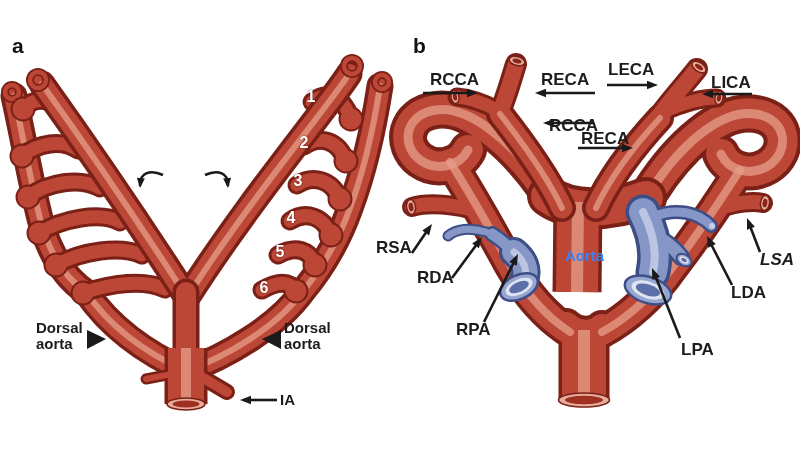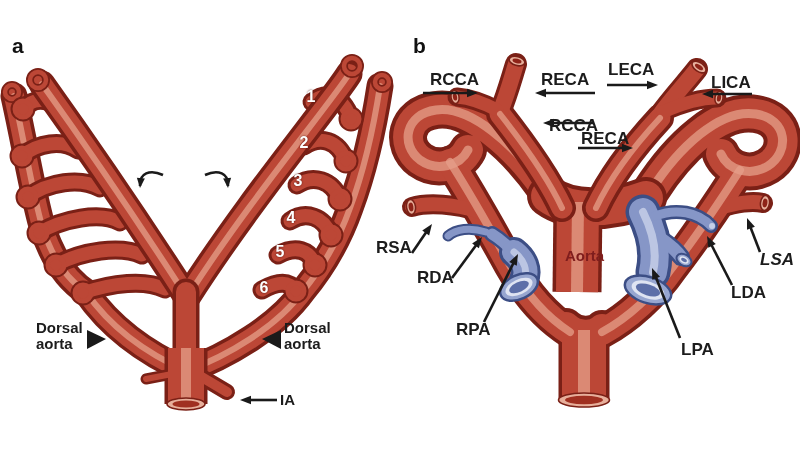--- a/index.html
+++ b/index.html
@@ -13,21 +13,21 @@
   .bm{fill:none;stroke:#8696c7;stroke-linecap:round;stroke-linejoin:round;}
   .bh{fill:none;stroke:#c6cfe8;stroke-linecap:round;stroke-linejoin:round;opacity:.85;}
   .arrow{stroke:#1a1a1a;stroke-width:2.6;fill:none;}
   .ahead{fill:#1a1a1a;stroke:none;}
   .lbl{position:absolute;color:#1c1c1c;font-weight:bold;font-size:17px;white-space:nowrap;}
   .lbl-a{position:absolute;color:#1c1c1c;font-weight:bold;font-size:15px;white-space:nowrap;}
   .panel-letter{position:absolute;color:#111;font-weight:bold;font-size:21px;}
   .wrap2{white-space:normal;width:58px;line-height:1.05;}
   .num{position:absolute;color:#fff;font-weight:bold;font-size:16px;
        transform:translate(-50%,-50%);text-shadow:0 0 2px rgba(70,8,4,.85);}
-  .aorta-lbl{position:absolute;color:#7f1d1d;font-weight:600;font-size:15px;}
+  .aorta-lbl{position:absolute;color:#3b82f6;font-weight:600;font-size:15px;}
 </style>
 </head>
 <body>
 
 <div id="fig">
 
 <svg id="art" width="800" height="450" viewBox="0 0 800 450">
   <defs>
     <path id="a-dl" d="M 14,96 C 26,150 32,190 42,226 C 52,258 68,280 86,292 C 112,330 152,356 188,372"></path>
     <path id="a-dr" d="M 380,86 C 372,138 362,176 350,208 C 338,242 322,268 303,291 C 278,326 228,356 184,372"></path>

